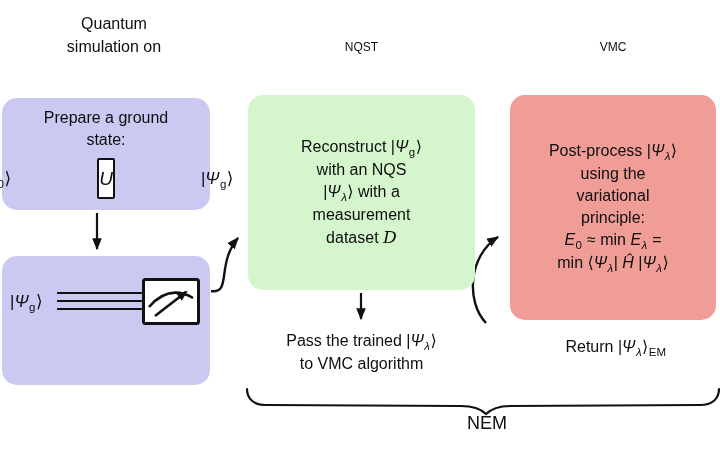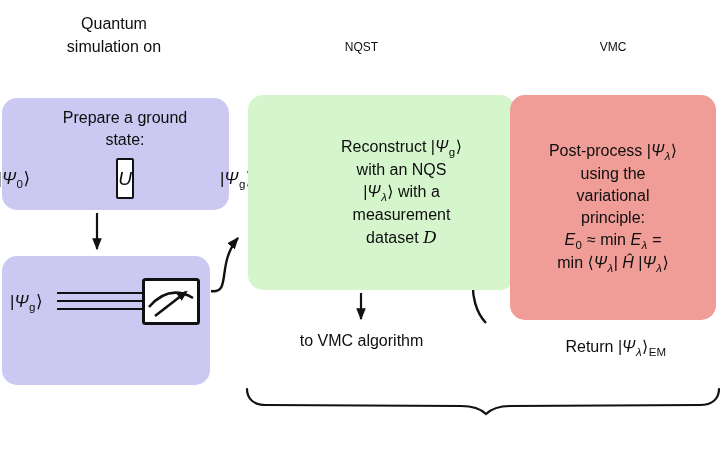--- a/index.html
+++ b/index.html
@@ -3,21 +3,21 @@
 <meta charset="utf-8">
 <style>
   html,body{margin:0;padding:0;background:#fff;}
   .canvas{position:relative;width:720px;height:456px;background:#ffffff;overflow:hidden;
           font-family:"Liberation Sans","DejaVu Sans",sans-serif;color:#0e0e0e;}
   .overlay{position:absolute;left:0;top:0;width:720px;height:456px;pointer-events:none;}
   .hdr{position:absolute;text-align:center;font-size:16px;line-height:23px;}
   .hdr3{font-size:12px;}
   .box{position:absolute;border-radius:15px;}
   .purple{background:#cbc9f2;}
-  .green{background:#d5f6cc;padding-left:40px;}
+  .green{background:#d5f6cc;}
   .red{background:#f09d98;}
   .box-title{text-align:center;font-size:16px;line-height:22px;padding-top:9px;}
   .flexcenter{display:flex;flex-direction:column;justify-content:center;text-align:center;
               font-size:16px;line-height:22px;}
   .subtext{position:absolute;text-align:center;font-size:16px;line-height:22px;}
   .circuit-row{display:flex;align-items:center;justify-content:center;margin-top:7px;gap:40px;}
   .measure-row{display:flex;align-items:center;margin-top:13px;padding:0 10px 0 8px;}
   .ket{font-size:17px;white-space:nowrap;}
   .wires{width:27px;height:19px;
     background-image:linear-gradient(#111,#111),linear-gradient(#111,#111),linear-gradient(#111,#111);
@@ -50,21 +50,21 @@
     <path d="M 211 291 C 232 294, 216 264, 238 238" fill="none" stroke="#111" stroke-width="2.4" marker-end="url(#ah)"></path>
     <path d="M 486 323 C 466 302, 468 256, 498 237" fill="none" stroke="#111" stroke-width="2.4" marker-end="url(#ah)"></path>
     <path d="M 247 389 C 247 399, 254 405, 266 405 L 461 406 C 472 406, 480 408, 486 414 C 492 408, 500 406, 511 406 L 700 405 C 712 405, 719 399, 719 389" fill="none" stroke="#111" stroke-width="2.2" stroke-linecap="round"></path>
   </svg>
 
   <div class="hdr" style="left:0px;top:12px;width:196px;margin-left:16px;">
     <div>Quantum</div>
     <div>simulation on</div>
   </div>
 
-  <div class="box purple" style="left:2px;top:98px;width:208px;height:112px;padding-left:19px;">
+  <div class="box purple" style="left:2px;top:98px;width:208px;height:112px;">
     <div class="box-title">
       <div>Prepare a ground</div>
       <div>state:</div>
     </div>
     <div class="circuit-row">
       <span class="ket"><span class="seg-n">|</span><span class="seg-i">Ψ</span><span class="seg-sub">0</span><span class="seg-n">⟩</span></span>
       <span class="wires" style="margin-left:5px;"></span>
       <span class="ubox">
           <span class="seg-i">U</span>
         </span>
@@ -94,30 +94,32 @@
 
   <div class="hdr hdr3" style="left:248px;top:36px;width:227px;">NQST</div>
   <div class="box green flexcenter" style="left:248px;top:95px;width:227px;height:195px;">
     <div><span class="seg-n">Reconstruct |</span><span class="seg-i">Ψ</span><span class="seg-sub">g</span><span class="seg-n">⟩</span></div>
     <div><span class="seg-n">with an NQS</span></div>
     <div><span class="seg-n">|</span><span class="seg-i">Ψ</span><span class="seg-subi">λ</span><span class="seg-n">⟩ with a</span></div>
     <div><span class="seg-n">measurement</span></div>
     <div><span class="seg-n">dataset </span><span class="seg-script">D</span></div>
   </div>
   <div class="subtext" style="left:238px;top:330px;width:247px;">
+    <div><span class="seg-n">Pass the trained |</span><span class="seg-i">Ψ</span><span class="seg-subi">λ</span><span class="seg-n">⟩</span></div>
     <div><span class="seg-n">to VMC algorithm</span></div>
   </div>
 
   <div class="hdr hdr3" style="left:510px;top:36px;width:206px;">VMC</div>
   <div class="box red flexcenter" style="left:510px;top:95px;width:206px;height:225px;">
     <div><span class="seg-n">Post-process |</span><span class="seg-i">Ψ</span><span class="seg-subi">λ</span><span class="seg-n">⟩</span></div>
     <div><span class="seg-n">using the</span></div>
     <div><span class="seg-n">variational</span></div>
     <div><span class="seg-n">principle:</span></div>
     <div><span class="seg-i">E</span><span class="seg-sub">0</span><span class="seg-n"> ≈ min </span><span class="seg-i">E</span><span class="seg-subi">λ</span><span class="seg-n"> =</span></div>
     <div><span class="seg-n">min ⟨</span><span class="seg-i">Ψ</span><span class="seg-subi">λ</span><span class="seg-n">| </span><span class="seg-i">Ĥ</span><span class="seg-n"> |</span><span class="seg-i">Ψ</span><span class="seg-subi">λ</span><span class="seg-n">⟩</span></div>
   </div>
   <div class="subtext" style="left:510px;top:336px;width:212px;">
     <div><span class="seg-n">Return |</span><span class="seg-i">Ψ</span><span class="seg-subi">λ</span><span class="seg-n">⟩</span><span class="seg-sub">EM</span></div>
   </div>
 
+  <div class="nem">NEM</div>
 
 </div>
 
 </body></html>

